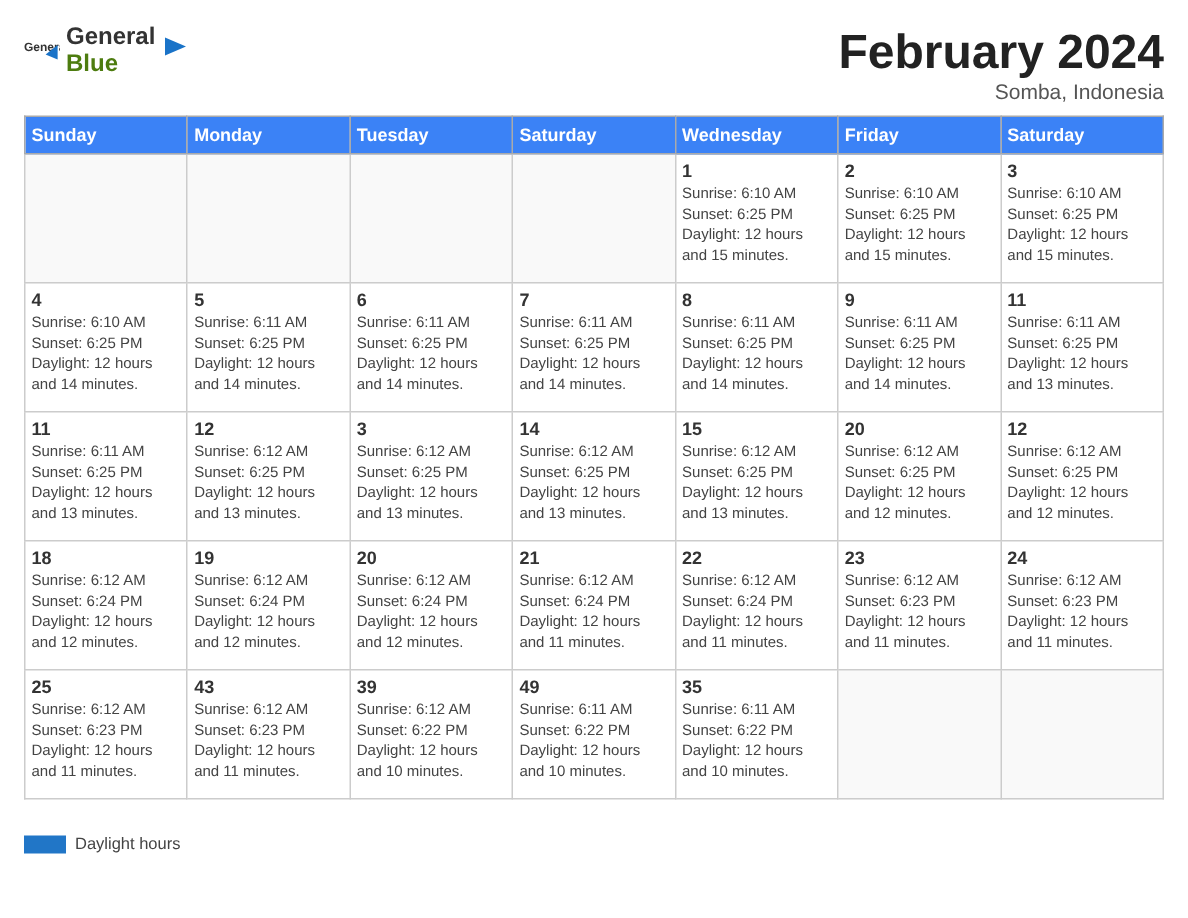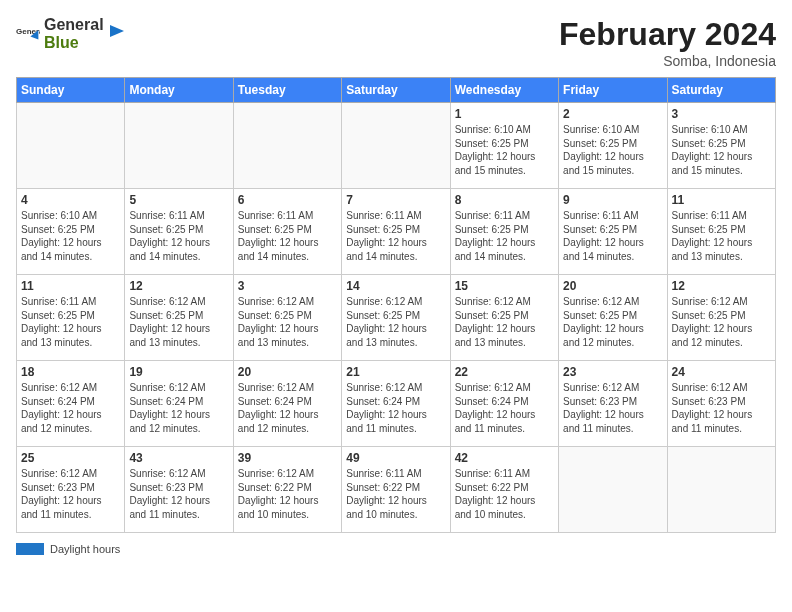--- a/index.html
+++ b/index.html
@@ -70,21 +70,21 @@
     }
     .day-info {
       font-size: 10px;
       color: #444;
       line-height: 1.35;
     }
     .footer {
       display: flex;
       align-items: center;
       gap: 6px;
-      margin-top: 10px;
+      margin-top: 24px;
     }
     .footer-swatch {
       width: 28px;
       height: 12px;
       background: #2176c7;
       display: inline-block;
     }
     .footer-text {
       font-size: 11px;
       color: #444;
@@ -301,21 +301,21 @@
 Sunset: 6:22 PM
 Daylight: 12 hours and 10 minutes.</div>
         </td>
         <td>
           <div class="day-number">49</div>
           <div class="day-info" style="white-space: pre-line;">Sunrise: 6:11 AM
 Sunset: 6:22 PM
 Daylight: 12 hours and 10 minutes.</div>
         </td>
         <td>
-          <div class="day-number">42</div>
+          <div class="day-number">35</div>
           <div class="day-info" style="white-space: pre-line;">Sunrise: 6:11 AM
 Sunset: 6:22 PM
 Daylight: 12 hours and 10 minutes.</div>
         </td>
         <td class="empty"></td>
         <td class="empty"></td>
       </tr>
     </tbody>
 </table>
 

